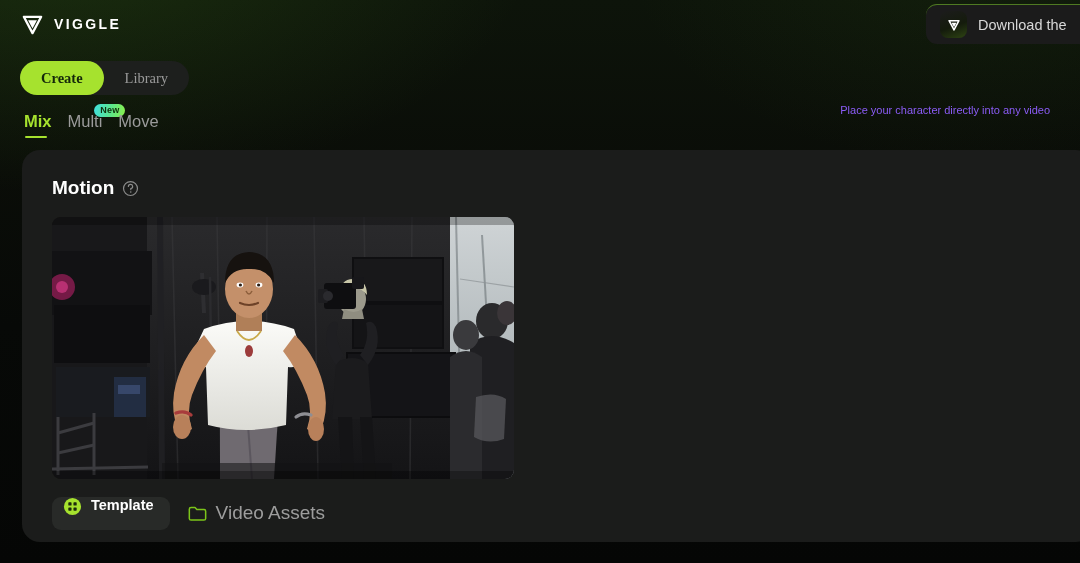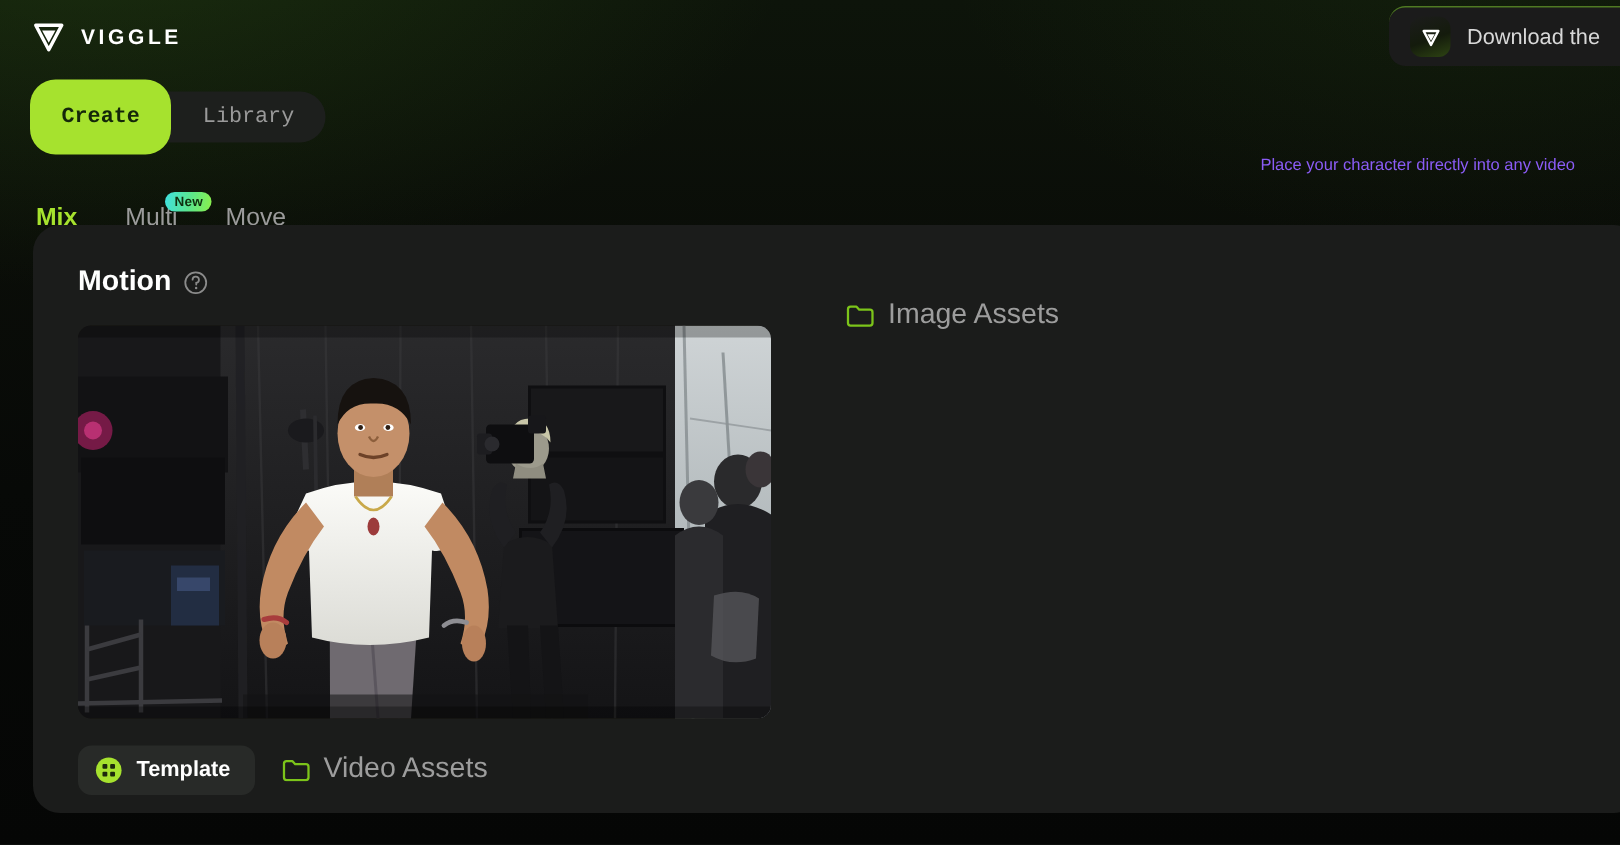--- a/index.html
+++ b/index.html
@@ -84,45 +84,44 @@
     position: absolute;
     top: 61px; left: 20px;
     height: 34px;
     background: #1d1f1d;
     border-radius: 17px;
     display: flex;
     align-items: center;
     padding: 0;
   }
   .seg-btn {
-    height: 50px;
+    height: 34px;
     border: 0;
     border-radius: 17px;
-    font-family: Liberation Mono, monospace;
+    font-family: Liberation Serif, serif;
     font-size: 14.5px;
     padding: 0 21px;
     cursor: pointer;
     background: transparent;
     color: #9a9a9a;
     line-height: 34px;
   }
   .seg-btn.active {
     background: #a6e22e;
     color: #14270a;
     font-weight: bold;
   }
 
   
   .modetabs {
     position: absolute;
     top: 112px; left: 24px;
     display: flex;
     align-items: center;
-    gap: 32px;
-    margin-top: 24px;
+    gap: 16px;
   }
   .mode {
     position: relative;
     font-size: 16.5px;
     color: #9b9b9b;
     cursor: pointer;
     padding-bottom: 7px;
   }
   .mode.active { color: #a6e22e; font-weight: bold; }
   .mode.active::after {
@@ -218,21 +217,20 @@
   
   .actions {
     display: flex;
     align-items: center;
     gap: 8px;
     margin-top: 17px;
     height: 34px;
   }
   .template-btn {
     display: flex;
-    align-items: center;
     gap: 9px;
     background: #282a28;
     border: 0;
     border-radius: 9px;
     height: 33px;
     padding: 0 16px 0 11px;
     cursor: pointer;
     font-family: inherit;
   }
   .template-btn .label {
@@ -465,27 +463,17 @@
               </svg>
             </span>
             <span class="label">Video Assets</span>
           </button>
         </div>
       </div>
 
       <div class="panel panel-character">
 
 
-        <div class="actions">
-          <button class="asset-link">
-            <span class="folder-icon">
-              <svg viewBox="0 0 20 17" xmlns="http://www.w3.org/2000/svg">
-                <path d="M1.4 4.4 a1.8 1.8 0 0 1 1.8 -1.8 h4.2 l1.9 2.1 h7.5 a1.8 1.8 0 0 1 1.8 1.8 v7.6 a1.8 1.8 0 0 1 -1.8 1.8 h-13.6 a1.8 1.8 0 0 1 -1.8 -1.8 Z" fill="none" stroke="#7cc41a" stroke-width="1.6" stroke-linejoin="round"></path>
-              </svg>
-            </span>
-            <span class="label">Image Assets</span>
-          </button>
-        </div>
       </div>
 
     </div>
   </div>
 </div>
 
 </body></html>

